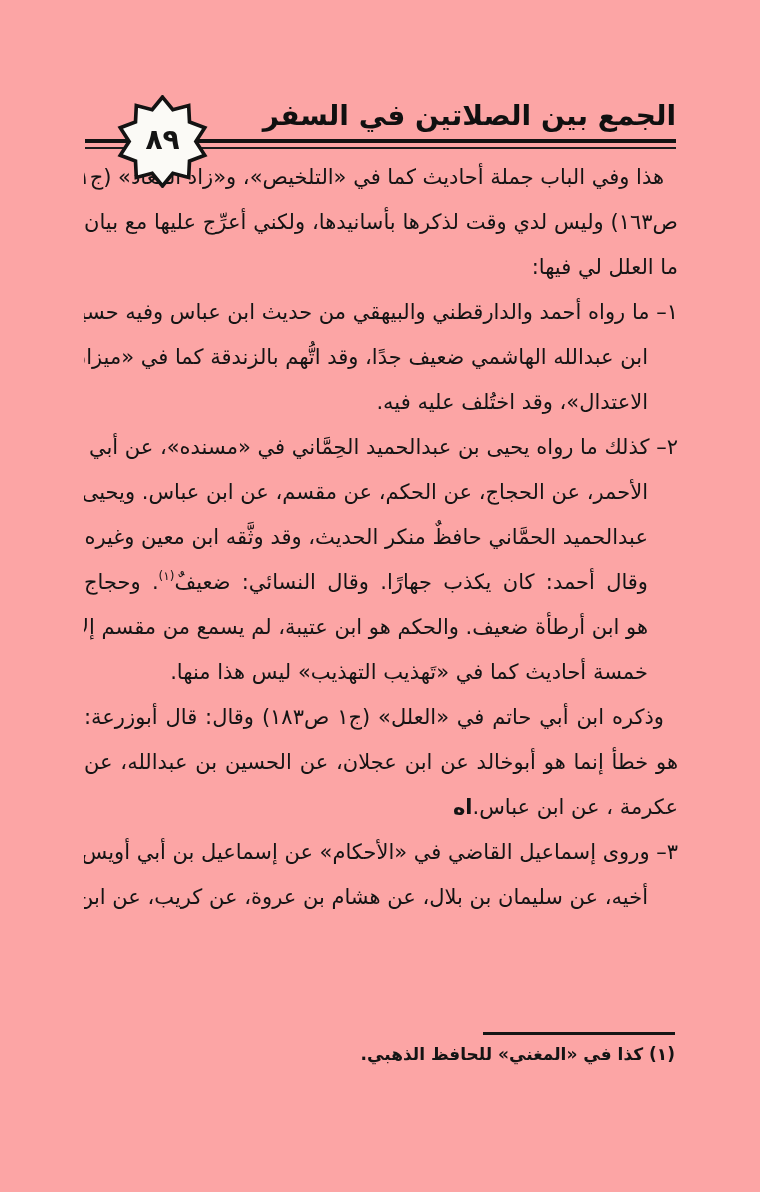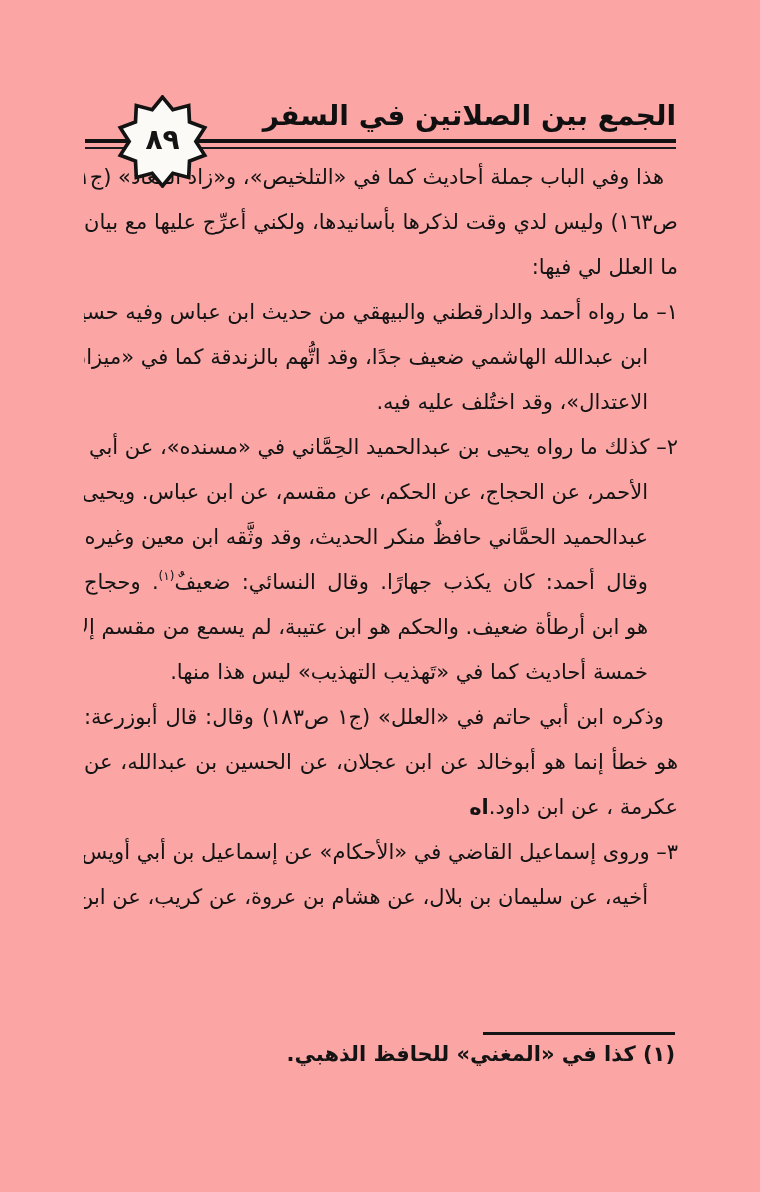--- a/index.html
+++ b/index.html
@@ -76,21 +76,21 @@
     position:absolute;
     top:1032px;left:84px;right:85px;
     direction:rtl;
   }
   .footnote-rule{
     width:192px;height:3px;background:#151515;
   }
   .footnote-line{
     margin-top:8px;
     text-align:right;
-    font-size:21px;
+    font-size:17px;
     font-weight:bold;
     line-height:22px;
     white-space:nowrap;
     color:#141414;
   }
 </style>
 </head>
 <body>
 
 <div class="page">
@@ -121,21 +121,21 @@
         <div class="line j">٢– كذلك ما رواه يحيى بن عبدالحميد الحِمَّاني في «مسنده»، عن أبي خالد</div>
         <div class="line j cont">الأحمر، عن الحجاج، عن الحكم، عن مقسم، عن ابن عباس. ويحيى بن</div>
         <div class="line j cont">عبدالحميد الحمَّاني حافظٌ منكر الحديث، وقد وثَّقه ابن معين وغيره.</div>
         <div class="line j cont"><span>وقال أحمد: كان يكذب جهارًا. وقال النسائي: ضعيفٌ</span><sup class="fn-ref">(١)</sup><span>. وحجاج</span></div>
         <div class="line j cont">هو ابن أرطأة ضعيف. والحكم هو ابن عتيبة، لم يسمع من مقسم إلا</div>
         <div class="line last cont">خمسة أحاديث كما في «تَهذيب التهذيب» ليس هذا منها.</div>
       </div>
       <div class="para">
         <div class="line j first">وذكره ابن أبي حاتم في «العلل» (ج١ ص١٨٣) وقال: قال أبوزرعة:</div>
         <div class="line j">هو خطأ إنما هو أبوخالد عن ابن عجلان، عن الحسين بن عبدالله، عن</div>
-        <div class="line last"><span>عكرمة ، عن ابن داود.</span><span class="bold">اه</span></div>
+        <div class="line last"><span>عكرمة ، عن ابن عباس.</span><span class="bold">اه</span></div>
       </div>
       <div class="para">
         <div class="line j">٣– وروى إسماعيل القاضي في «الأحكام» عن إسماعيل بن أبي أويس، عن</div>
         <div class="line j cont">أخيه، عن سليمان بن بلال، عن هشام بن عروة، عن كريب، عن ابن</div>
       </div>
     </div>
 
   <div class="footnote">
     <div class="footnote-rule"></div>
     <div class="footnote-line">

